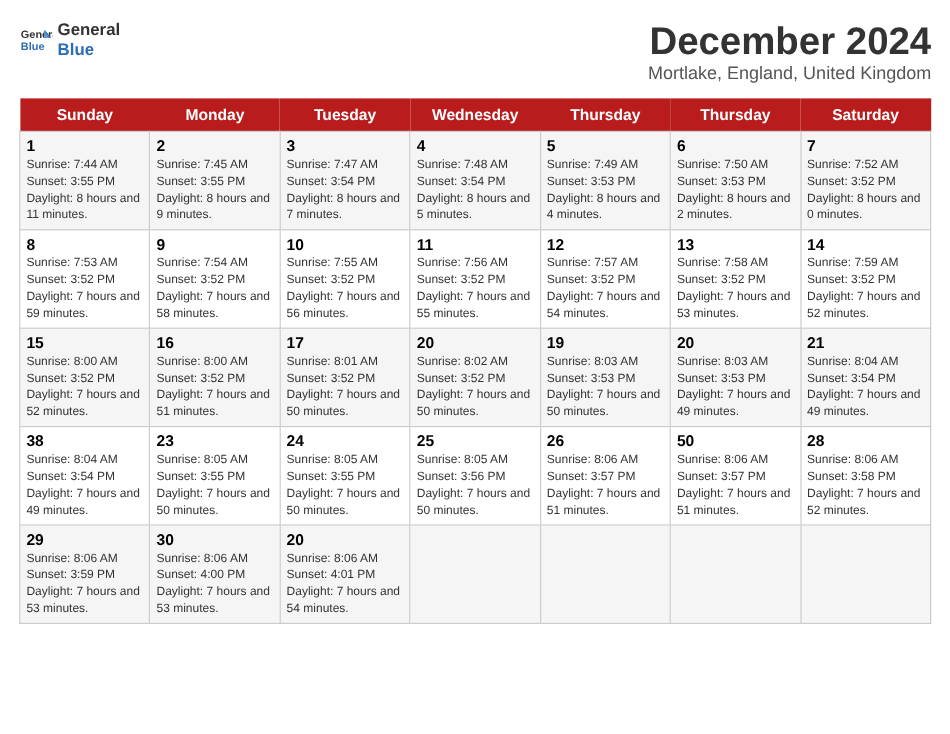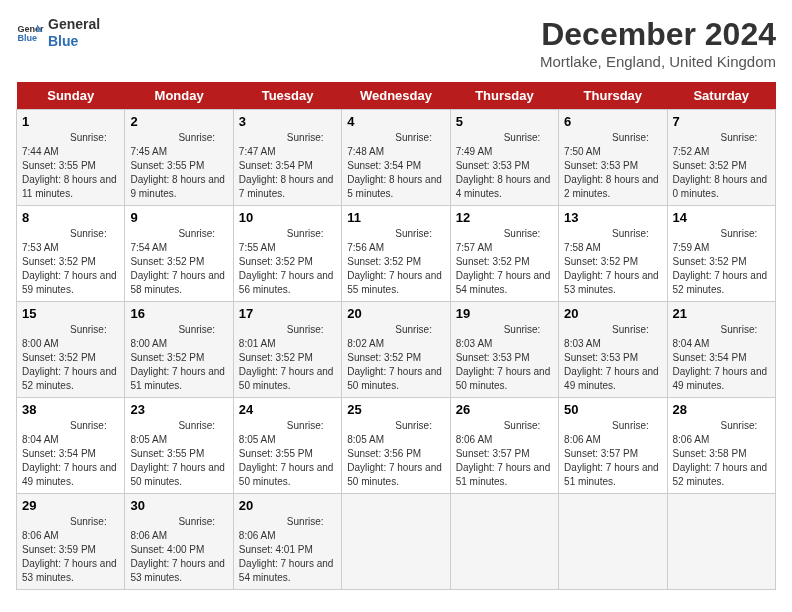--- a/index.html
+++ b/index.html
@@ -66,21 +66,20 @@
     .day-num {
       font-size: 13px;
       font-weight: bold;
       display: block;
       margin-bottom: 2px;
     }
     .day-info {
       font-size: 10px;
       color: #333;
       line-height: 1.4;
-      margin-left: 48px;
     }
     td.empty {
       background-color: #f5f5f5;
     }
   </style>
 </head>
 <body>
 
 <div class="header">
   <div class="logo">

